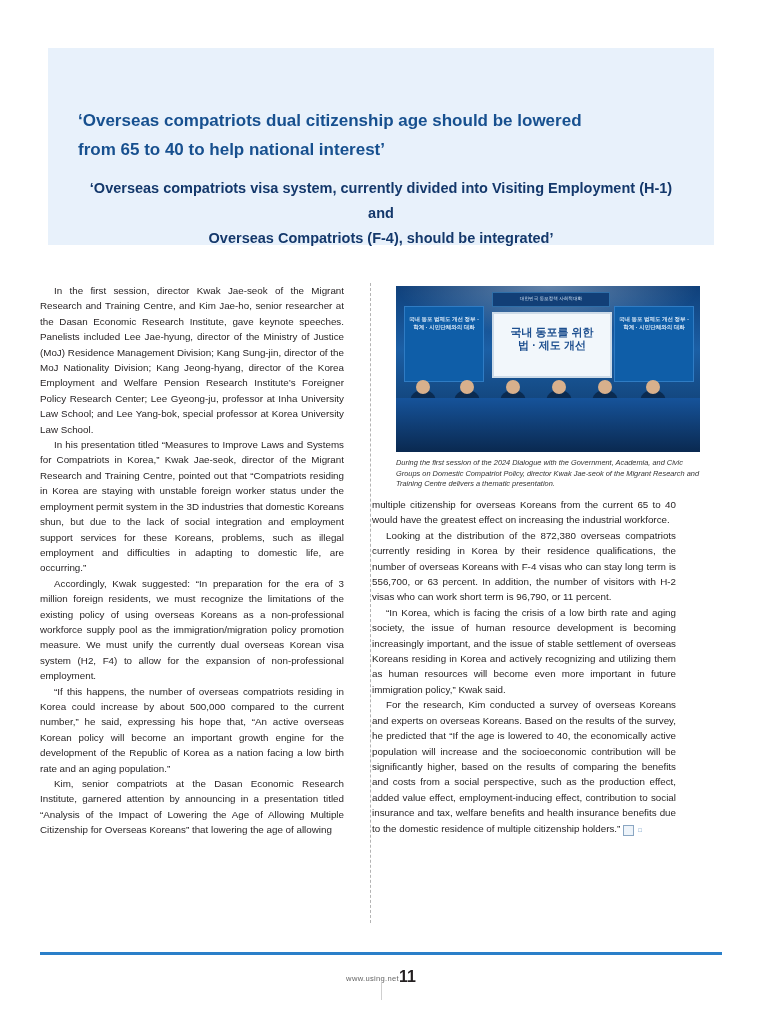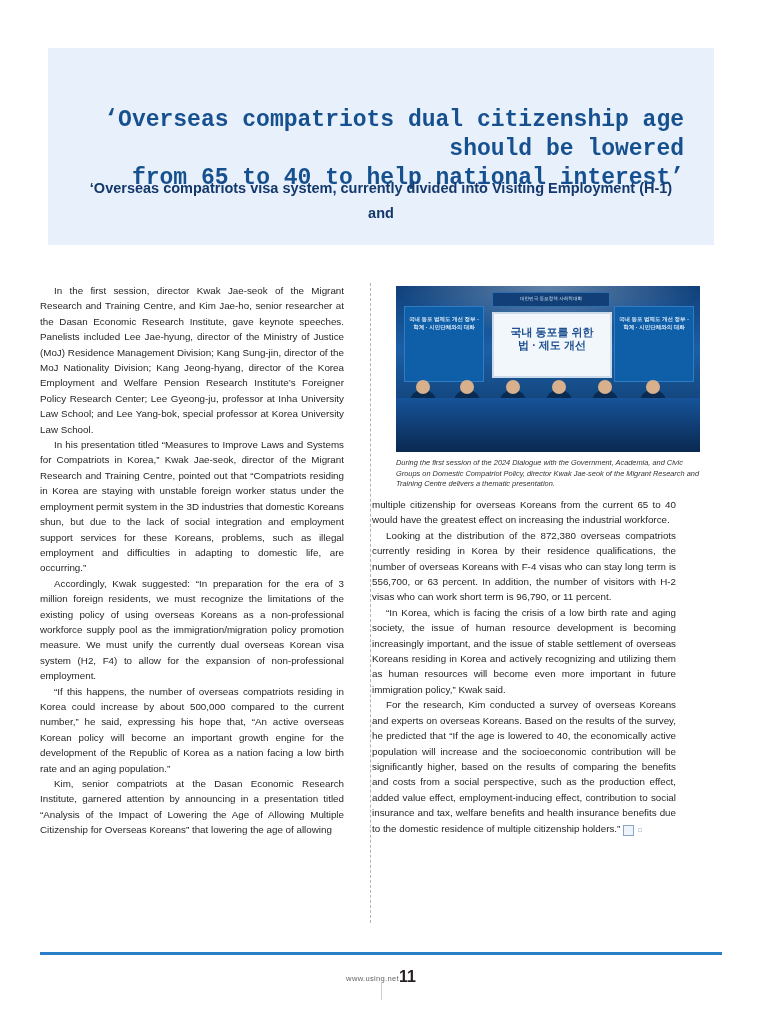--- a/index.html
+++ b/index.html
@@ -52,24 +52,24 @@
     color: #1f5fa8;
     letter-spacing: 0.1px;
     white-space: nowrap;
   }
 
   .headline {
     position: absolute;
     left: 30px;
     top: 58px;
     width: 606px;
-    text-align: right;
-    font-family: Liberation Mono, monospace;
-    font-weight: bold;
-    font-size: 23px;
+    text-align: left;
+    font-family: Liberation Sans, sans-serif;
+    font-weight: bold;
+    font-size: 17px;
     line-height: 29px;
     color: #17508f;
   }
 
   .subhead {
     position: absolute;
     left: 40px;
     top: 128px;
     width: 586px;
     text-align: center;
@@ -248,20 +248,21 @@
 
 <div class="page">
 
   <div class="header-block">
     <div class="headline">
       <div>‘Overseas compatriots dual citizenship age should be lowered</div>
       <div>from 65 to 40 to help national interest’</div>
     </div>
     <div class="subhead">
       <div>‘Overseas compatriots visa system, currently divided into Visiting Employment (H-1) and</div>
+      <div>Overseas Compatriots (F-4), should be integrated’</div>
     </div>
   </div>
 
   <div class="divider"></div>
 
   <div class="col" id="col-left">
     <p>In the first session, director Kwak Jae-seok of the Migrant Research and Training Centre, and Kim Jae-ho, senior researcher at the Dasan Economic Research Institute, gave keynote speeches. Panelists included Lee Jae-hyung, director of the Ministry of Justice (MoJ) Residence Management Division; Kang Sung-jin, director of the MoJ Nationality Division; Kang Jeong-hyang, director of the Korea Employment and Welfare Pension Research Institute’s Foreigner Policy Research Center; Lee Gyeong-ju, professor at Inha University Law School; and Lee Yang-bok, special professor at Korea University Law School.</p>
     <p>In his presentation titled “Measures to Improve Laws and Systems for Compatriots in Korea,” Kwak Jae-seok, director of the Migrant Research and Training Centre, pointed out that “Compatriots residing in Korea are staying with unstable foreign worker status under the employment permit system in the 3D industries that domestic Koreans shun, but due to the lack of social integration and employment support services for these Koreans, problems, such as illegal employment and difficulties in adapting to domestic life, are occurring.”</p>
     <p>Accordingly, Kwak suggested: “In preparation for the era of 3 million foreign residents, we must recognize the limitations of the existing policy of using overseas Koreans as a non-professional workforce supply pool as the immigration/migration policy promotion measure. We must unify the currently dual overseas Korean visa system (H2, F4) to allow for the expansion of non-professional employment.</p>
     <p>“If this happens, the number of overseas compatriots residing in Korea could increase by about 500,000 compared to the current number,” he said, expressing his hope that, “An active overseas Korean policy will become an important growth engine for the development of the Republic of Korea as a nation facing a low birth rate and an aging population.”</p>

